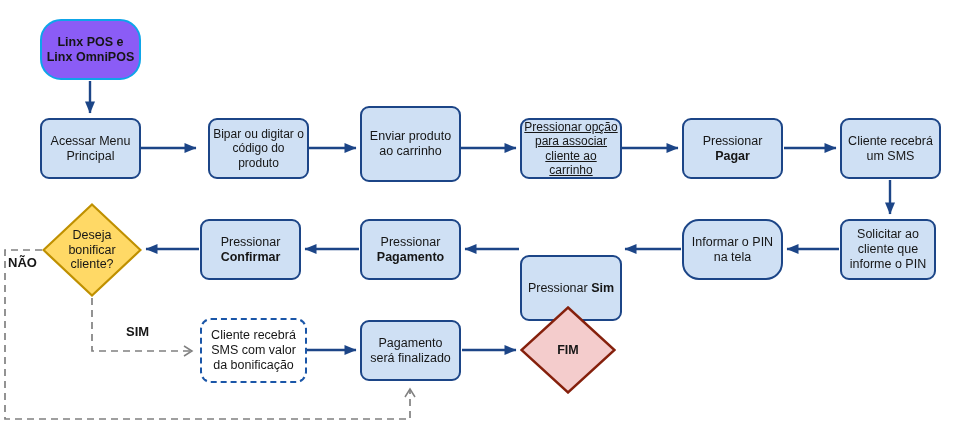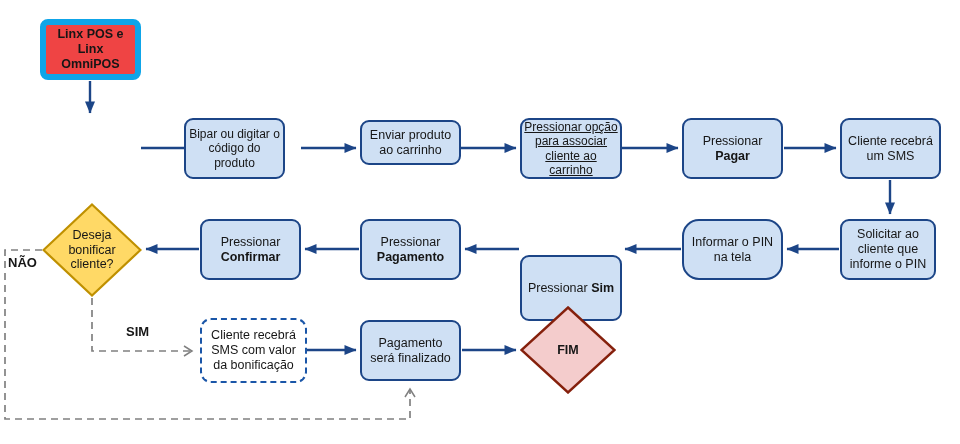--- a/index.html
+++ b/index.html
@@ -12,21 +12,21 @@
   }
   .stage { position: absolute; inset: 0; width: 960px; height: 444px; }
   svg.wires { position: absolute; left: 0; top: 0; z-index: 1; }
   .node {
     position: absolute; z-index: 2;
     display: flex; align-items: center; justify-content: center;
     text-align: center; font-size: 12.5px; line-height: 1.18;
     padding: 2px 3px;
   }
   .proc   { background: #cfe0f4; border: 2px solid #1c4587; border-radius: 9px; }
-  .startbox { background: #ef4444; border: 6px solid #0ea5e9; border-radius: 8px; font-weight: bold; }
+  .startbox { background: #8b5cf6; border: 2px solid #0ea5e9; border-radius: 21px; font-weight: bold; }
   .dashedbox { background: #ffffff; border: 2px dashed #1a56a8; border-radius: 11px; }
   .tight { font-size: 12px; padding: 1px; }
   .diamond { background: transparent; border: none; padding: 0; }
   .diamond > svg { position: absolute; inset: 0; }
   .dtext { position: relative; z-index: 1; width: 82px; }
   .b { font-weight: bold; }
   .block { display: block; }
   .keep { white-space: pre-wrap; }
   .nowrap { white-space: nowrap; }
   .lbl { position: absolute; z-index: 2; font-weight: bold; font-size: 13px; }
@@ -64,24 +64,27 @@
     <g stroke="#808080" stroke-width="1.7" fill="none" stroke-dasharray="7 5">
       <path d="M42,250 L5,250 L5,419 L410,419 L410,389" marker-end="url(#mOpen)"></path>
       <path d="M92,298 L92,351 L192,351" marker-end="url(#mOpen)"></path>
     </g>
   </svg>
 
   <div class="node startbox" style="left:40px; top:19px; width:101px; height:61px;">
     <div><span class="b keep">Linx POS</span><span class="keep"> e </span><span class="b keep">Linx OmniPOS</span></div>
   </div>
 
-  <div class="node proc tight" style="left:184px; top:118px; width:101px; height:61px;">
+  <div class="node proc" style="left:40px; top:118px; width:101px; height:61px;">
+    <span>Acessar Menu Principal</span>
+  </div>
+  <div class="node proc tight" style="left:208px; top:118px; width:101px; height:61px;">
     <span>Bipar ou digitar o código do produto</span>
   </div>
-  <div class="node proc" style="left:360px; top:120px; width:101px; height:45px;">
+  <div class="node proc" style="left:360px; top:106px; width:101px; height:76px;">
     <span>Enviar produto ao carrinho</span>
   </div>
   <div class="node proc tight" style="left:520px; top:118px; width:102px; height:61px;text-decoration:underline;">
     <span>Pressionar opção para associar cliente ao carrinho</span>
   </div>
   <div class="node proc" style="left:682px; top:118px; width:101px; height:61px;">
     <div>
       <span class="block">Pressionar</span>
       <span class="block b">Pagar</span>
     </div>

